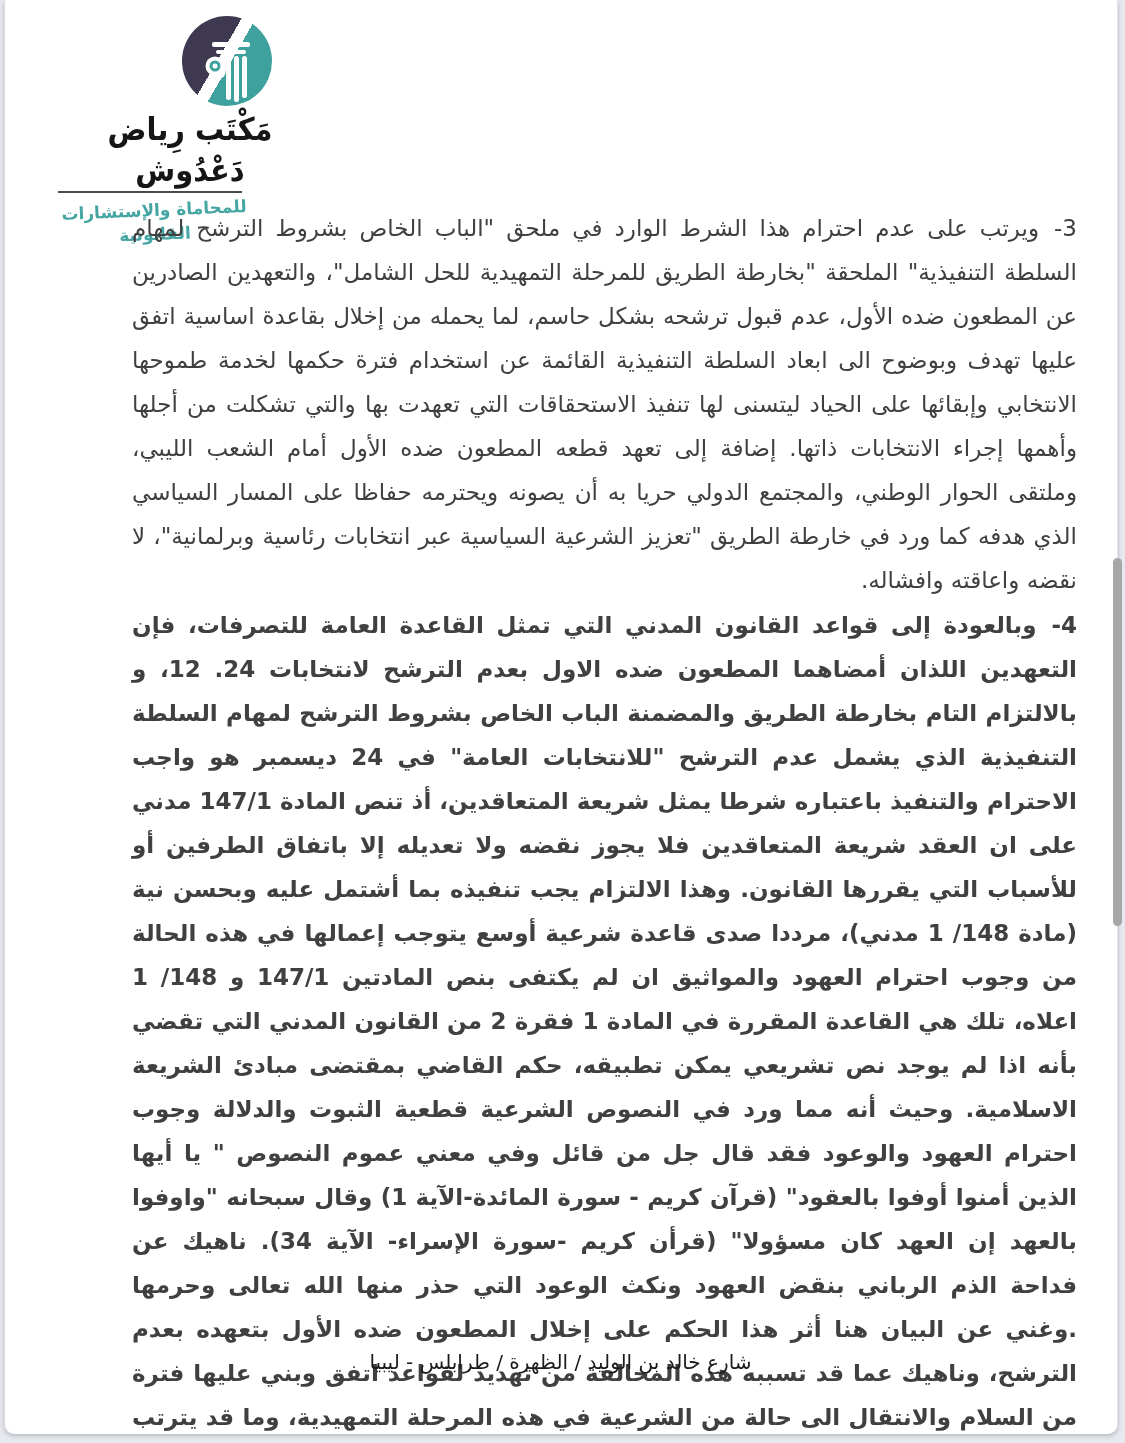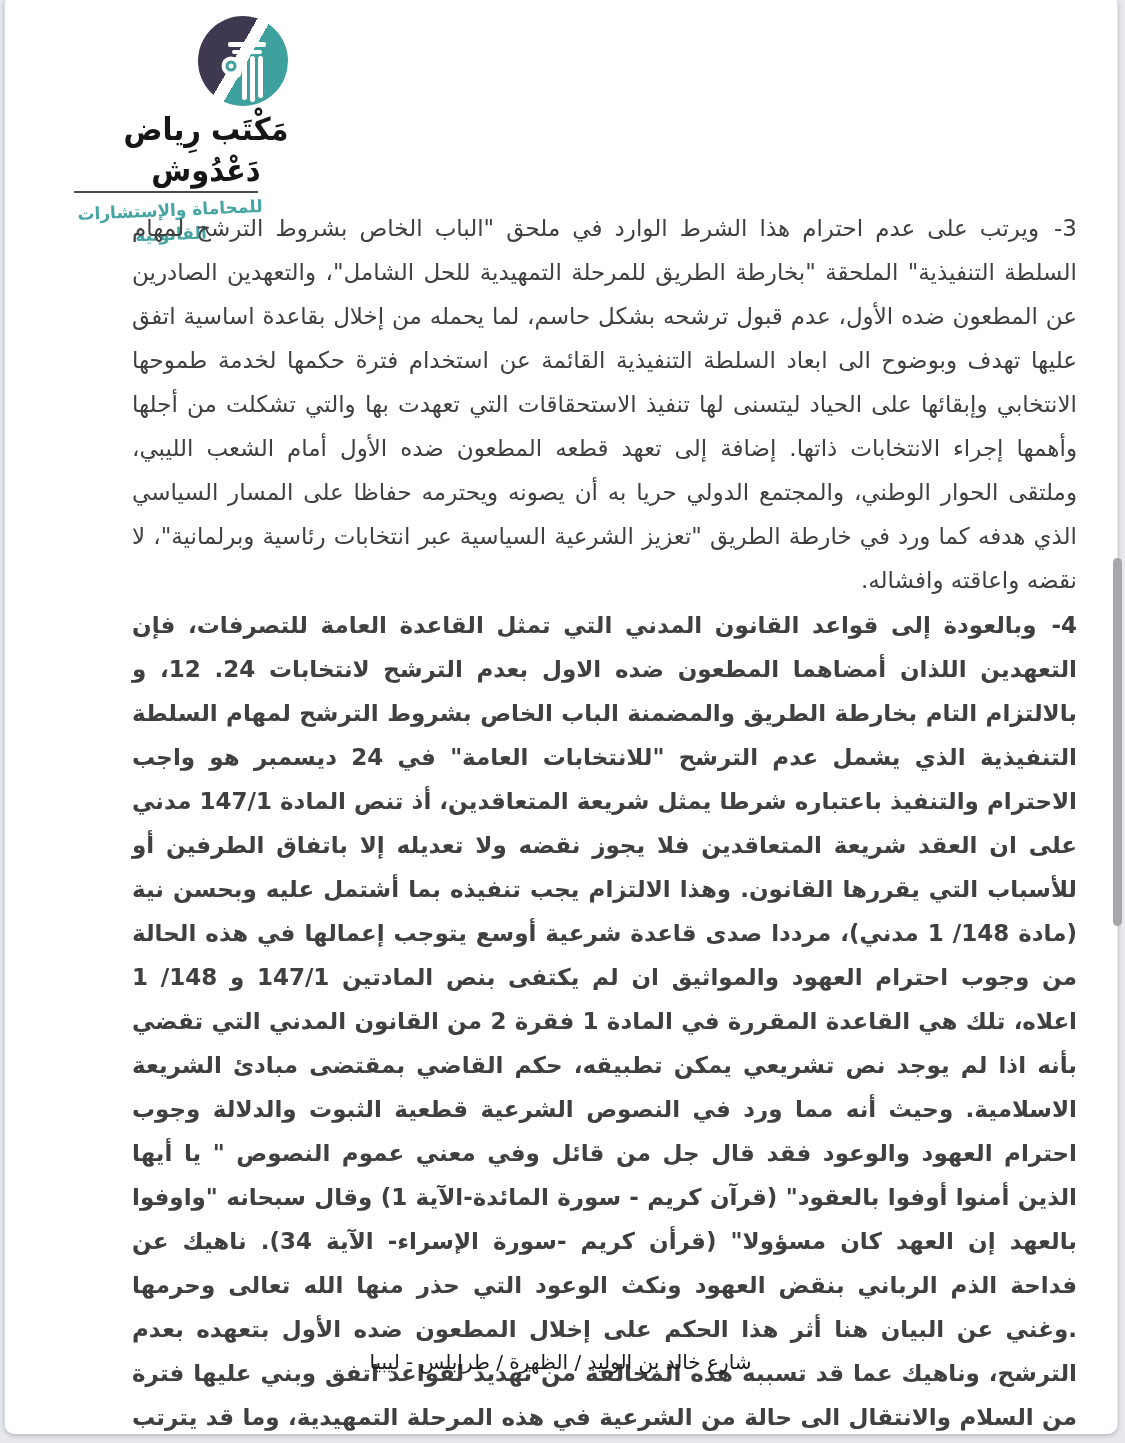--- a/index.html
+++ b/index.html
@@ -22,21 +22,21 @@
     height: 1434px;
     background: #ffffff;
     border-radius: 2px 2px 10px 10px;
     box-shadow: 0 2px 4px rgba(40,45,60,0.25), 1px 0 0 #d9dce2 inset;
     border-right: 1px solid #e3e5ea;
   }
   
   .logo-block {
     position: absolute;
     top: 16px;
-    left: 52px;
+    left: 36px;
     width: 290px;
     direction: rtl;
   }
   .logo-circle {
     position: relative;
     width: 90px;
     height: 90px;
     margin: 0 auto 0 142px; 
     border-radius: 50%;
     overflow: hidden;

